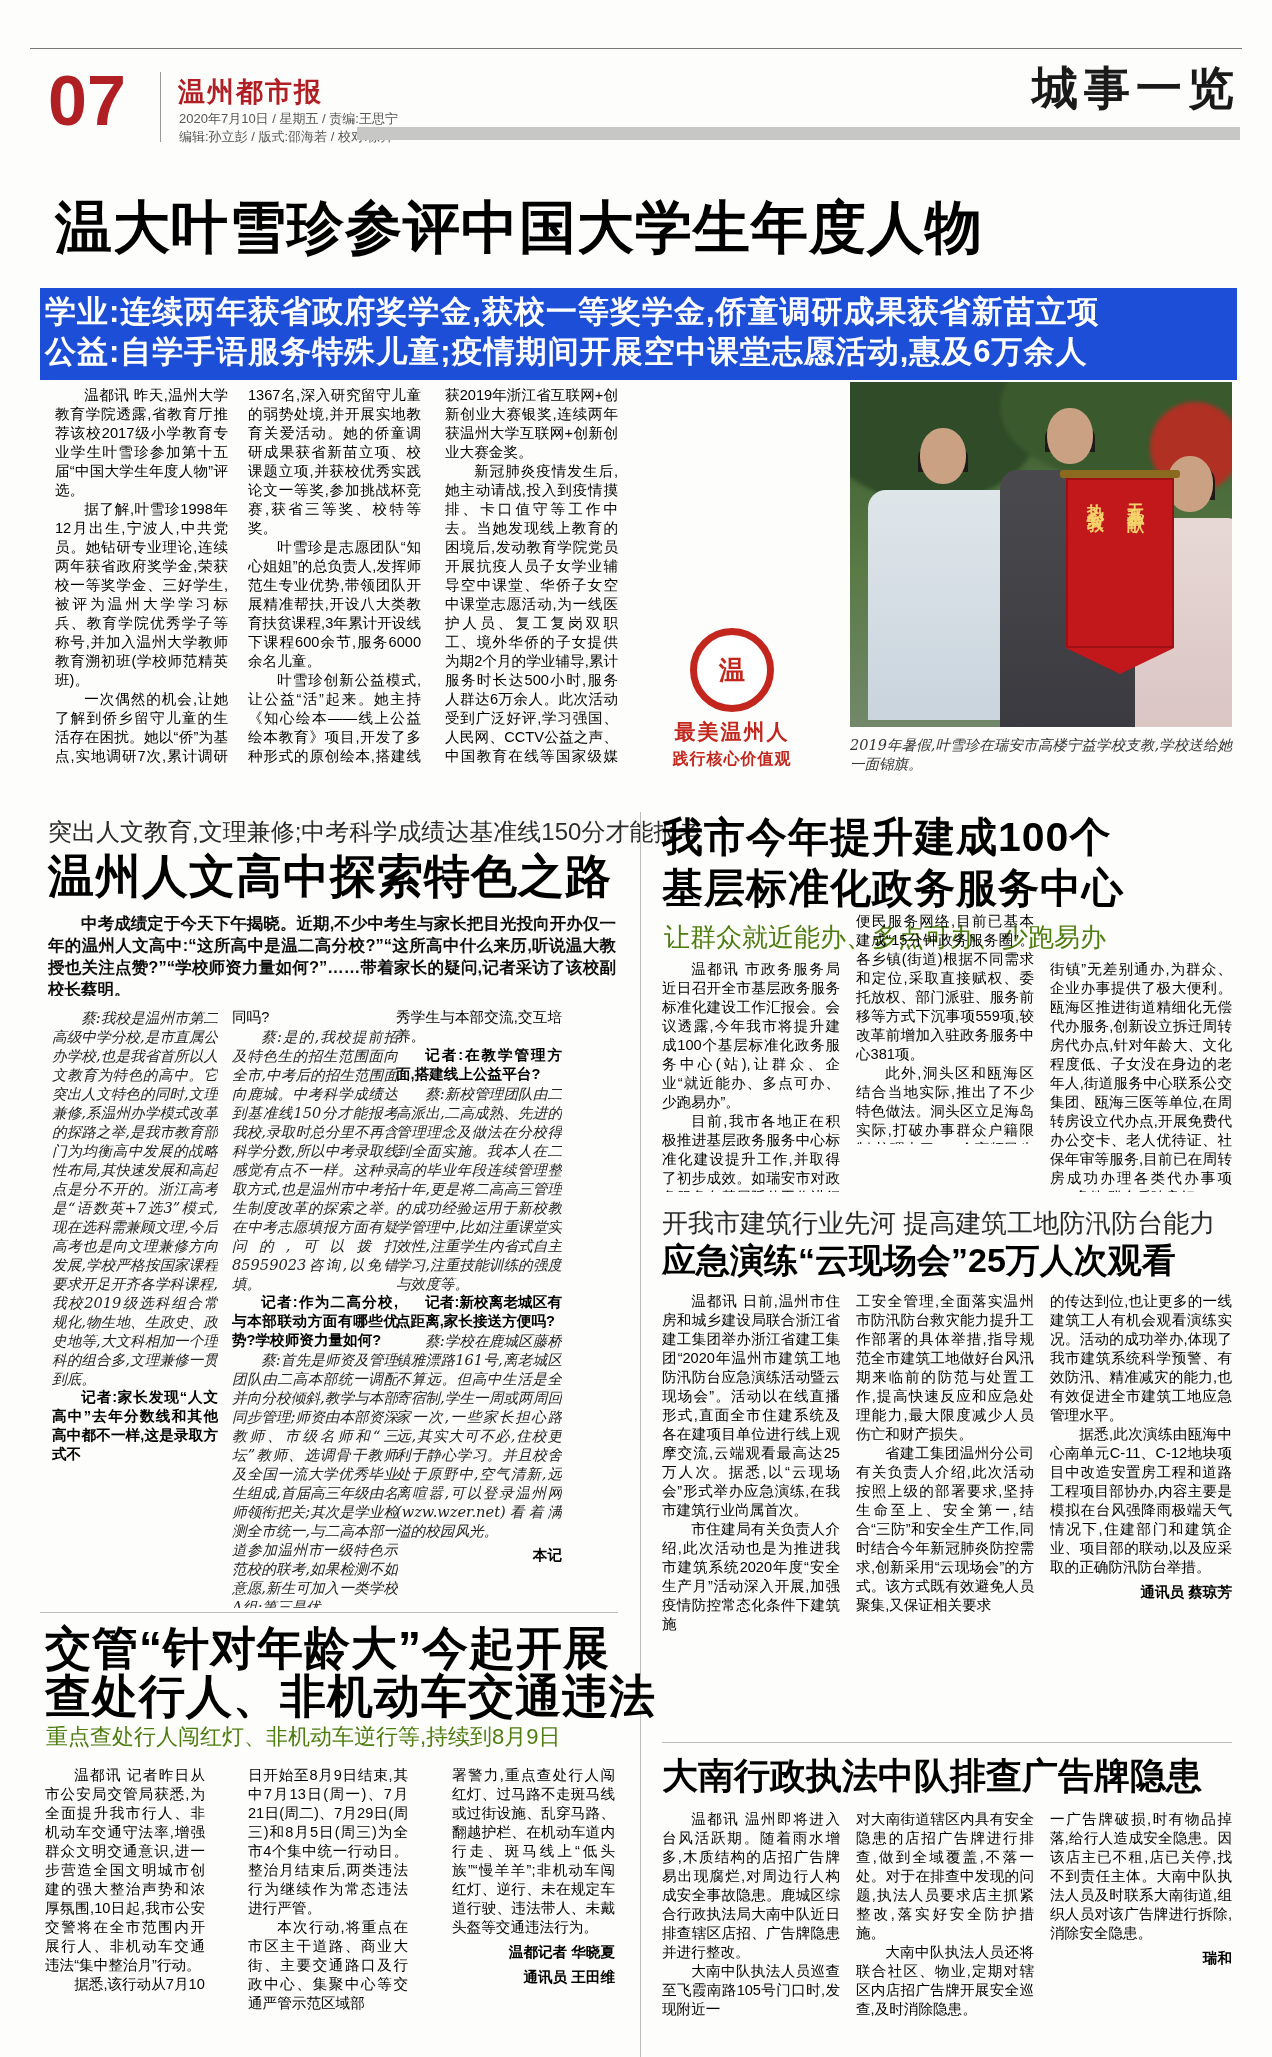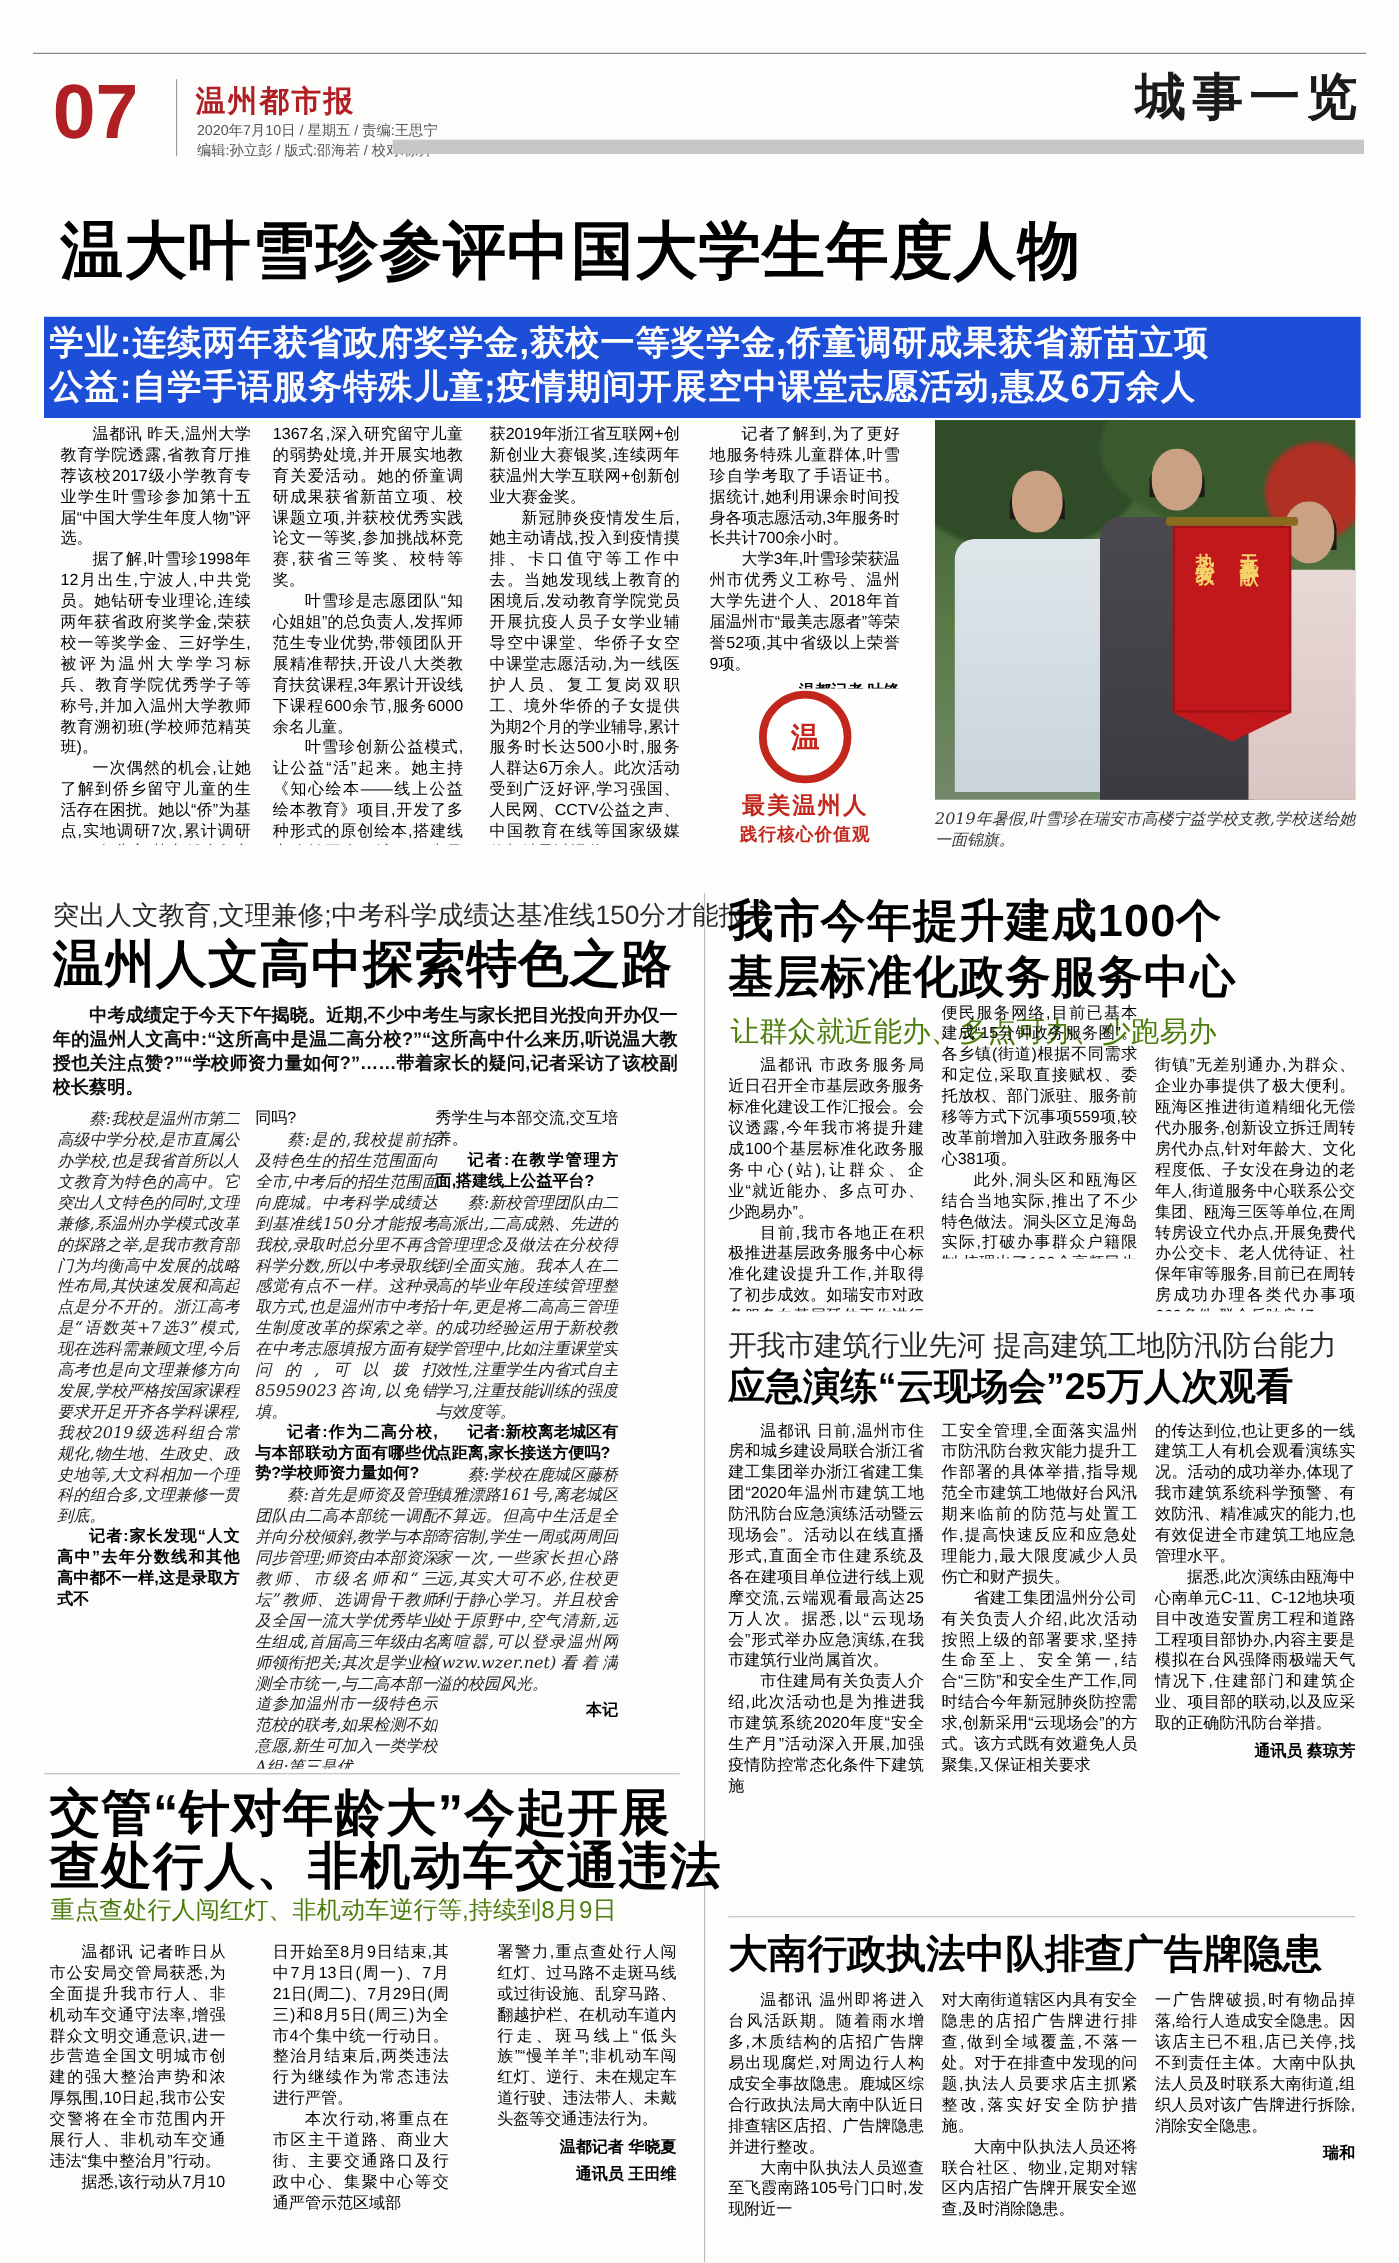--- a/index.html
+++ b/index.html
@@ -85,25 +85,20 @@
     </div>
   <div class="col" style="left:248px;top:386px;width:173px;height:382px;">
       <p class="para n">1367名,深入研究留守儿童的弱势处境,并开展实地教育关爱活动。她的侨童调研成果获省新苗立项、校课题立项,并获校优秀实践论文一等奖,参加挑战杯竞赛,获省三等奖、校特等奖。</p>
       <p class="para p">叶雪珍是志愿团队“知心姐姐”的总负责人,发挥师范生专业优势,带领团队开展精准帮扶,开设八大类教育扶贫课程,3年累计开设线下课程600余节,服务6000余名儿童。</p>
       <p class="para p">叶雪珍创新公益模式,让公益“活”起来。她主持《知心绘本——线上公益绘本教育》项目,开发了多种形式的原创绘本,搭建线上公益平台。该项目惠及3000余名儿童,荣</p>
     </div>
   <div class="col" style="left:445px;top:386px;width:173px;height:382px;">
       <p class="para n">获2019年浙江省互联网+创新创业大赛银奖,连续两年获温州大学互联网+创新创业大赛金奖。</p>
       <p class="para p">新冠肺炎疫情发生后,她主动请战,投入到疫情摸排、卡口值守等工作中去。当她发现线上教育的困境后,发动教育学院党员开展抗疫人员子女学业辅导空中课堂、华侨子女空中课堂志愿活动,为一线医护人员、复工复岗双职工、境外华侨的子女提供为期2个月的学业辅导,累计服务时长达500小时,服务人群达6万余人。此次活动受到广泛好评,学习强国、人民网、CCTV公益之声、中国教育在线等国家级媒体相继予以报道。</p>
     </div>
-  <div class="col" style="left:645px;top:386px;width:173px;height:240px;">
-      <p class="para p">记者了解到,为了更好地服务特殊儿童群体,叶雪珍自学考取了手语证书。据统计,她利用课余时间投身各项志愿活动,3年服务时长共计700余小时。</p>
-      <p class="para p">大学3年,叶雪珍荣获温州市优秀义工称号、温州大学先进个人、2018年首届温州市“最美志愿者”等荣誉52项,其中省级以上荣誉9项。</p>
-      <p class="para by">温都记者 叶锋</p>
-    </div>
 
   <div class="badge" style="left:652px;top:628px;width:160px;">
     <div class="badge-ring">
         <span>温</span>
       </div>
     <div class="badge-l1">最美温州人</div>
     <div class="badge-l2">践行核心价值观</div>
   </div>
 
   <div class="photo" style="left:850px;top:382px;width:382px;height:345px;">

